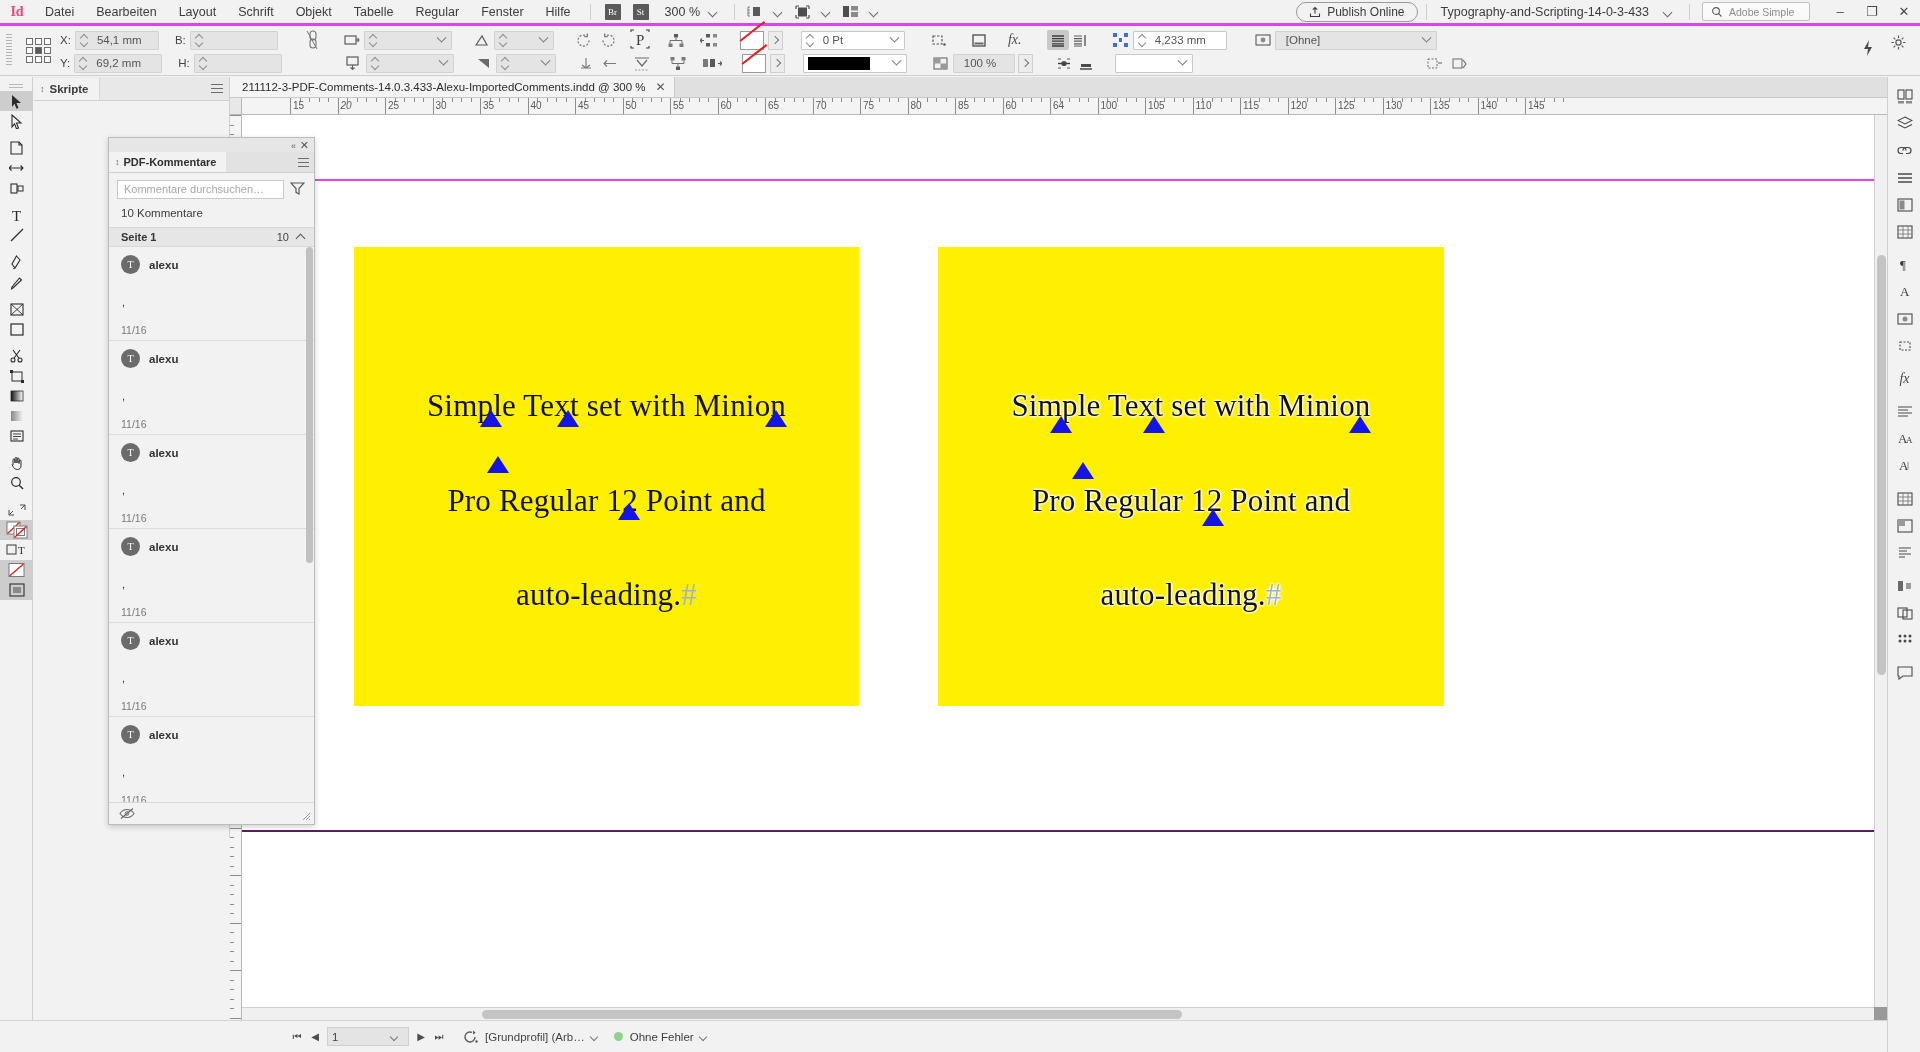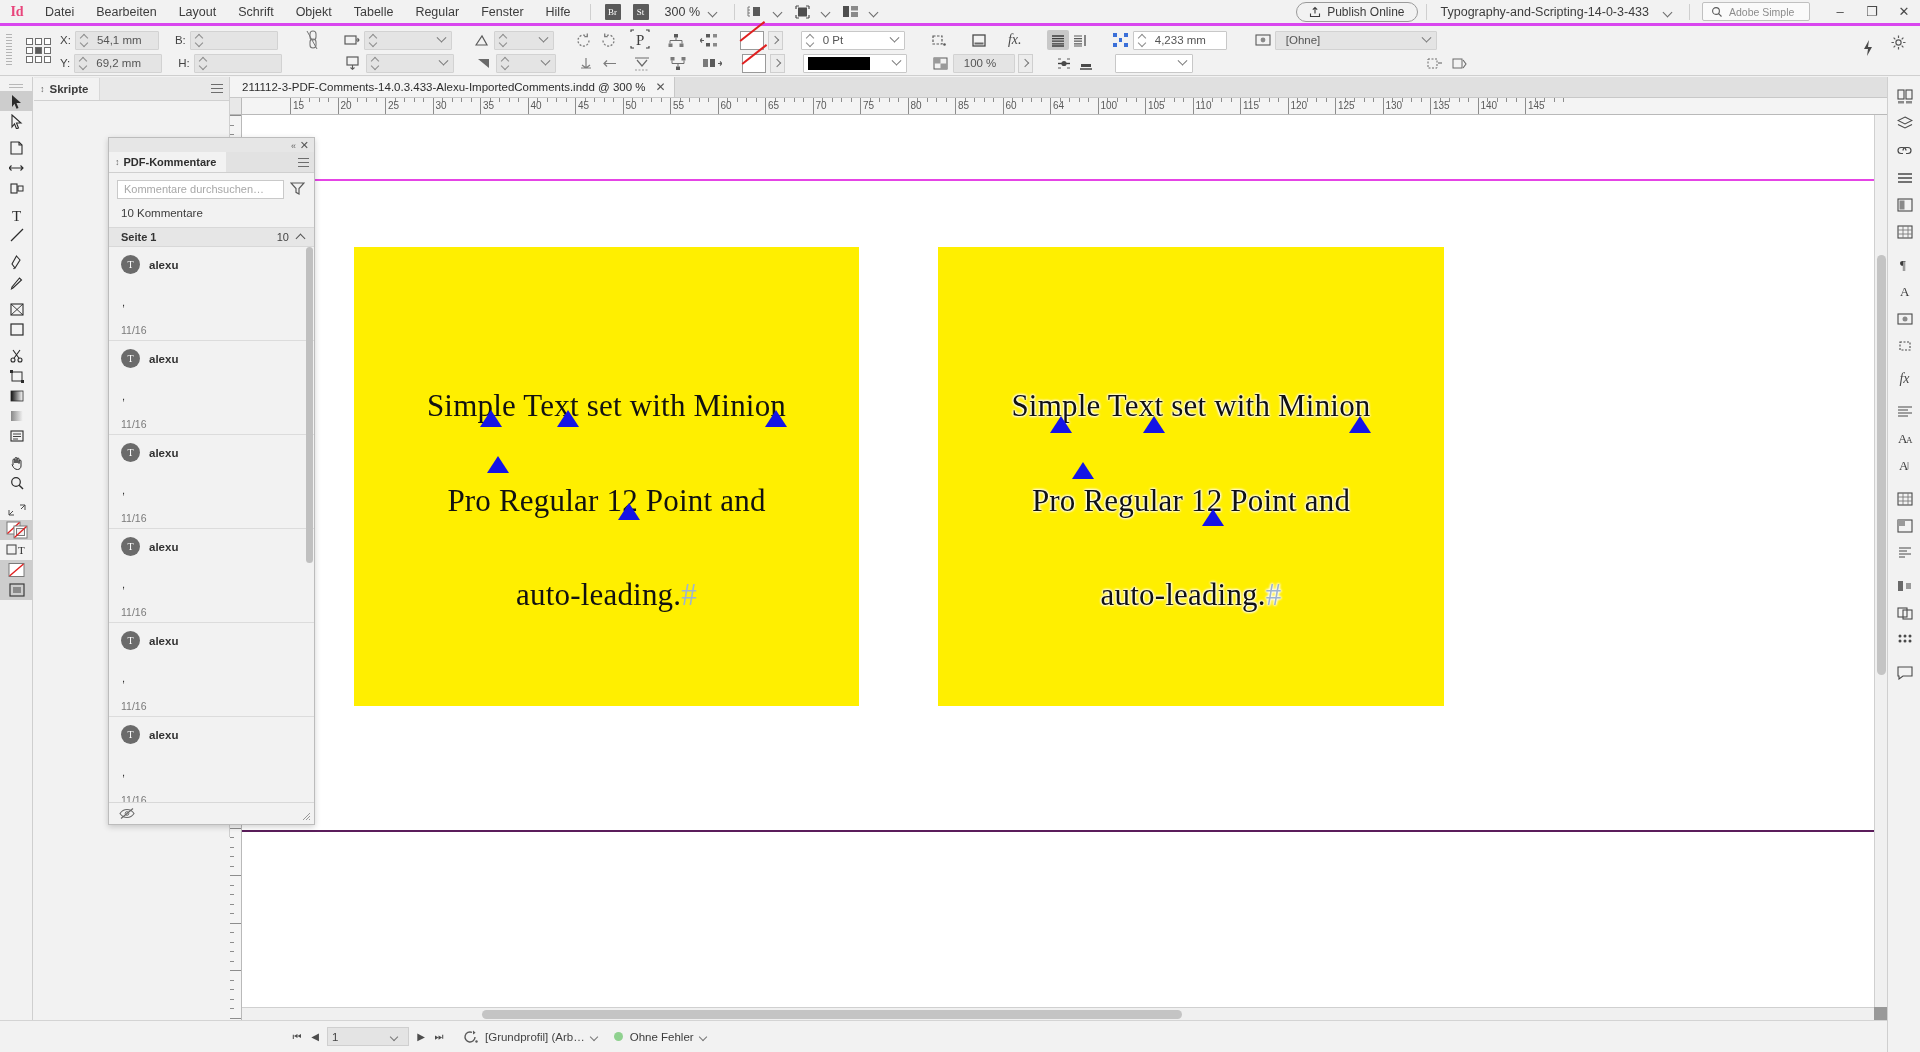--- a/index.html
+++ b/index.html
@@ -917,21 +917,21 @@
         <div class="tick" style="left: 57.5px; height: 4px;"></div>
         <div class="tick" style="left: 67px; height: 4px;"></div>
         <div class="tick" style="left: 76.5px; height: 4px;"></div>
         <div class="tick" style="left: 86px; height: 4px;"></div>
         <div class="ticklabel" style="left: 51px;">15</div>
         <div class="tick" style="left: 95.5px; height: 16px;"></div>
         <div class="tick" style="left: 105px; height: 4px;"></div>
         <div class="tick" style="left: 114.5px; height: 4px;"></div>
         <div class="tick" style="left: 124px; height: 4px;"></div>
         <div class="tick" style="left: 133.5px; height: 4px;"></div>
-        <div class="ticklabel" style="left: 98.5px;">20</div>
+        <div class="ticklabel" style="left: 98.5px; font-style: italic;">20</div>
         <div class="tick" style="left: 143px; height: 16px;"></div>
         <div class="tick" style="left: 152.5px; height: 4px;"></div>
         <div class="tick" style="left: 162px; height: 4px;"></div>
         <div class="tick" style="left: 171.5px; height: 4px;"></div>
         <div class="tick" style="left: 181px; height: 4px;"></div>
         <div class="ticklabel" style="left: 146px;">25</div>
         <div class="tick" style="left: 190.5px; height: 16px;"></div>
         <div class="tick" style="left: 200px; height: 4px;"></div>
         <div class="tick" style="left: 209.5px; height: 4px;"></div>
         <div class="tick" style="left: 219px; height: 4px;"></div>

